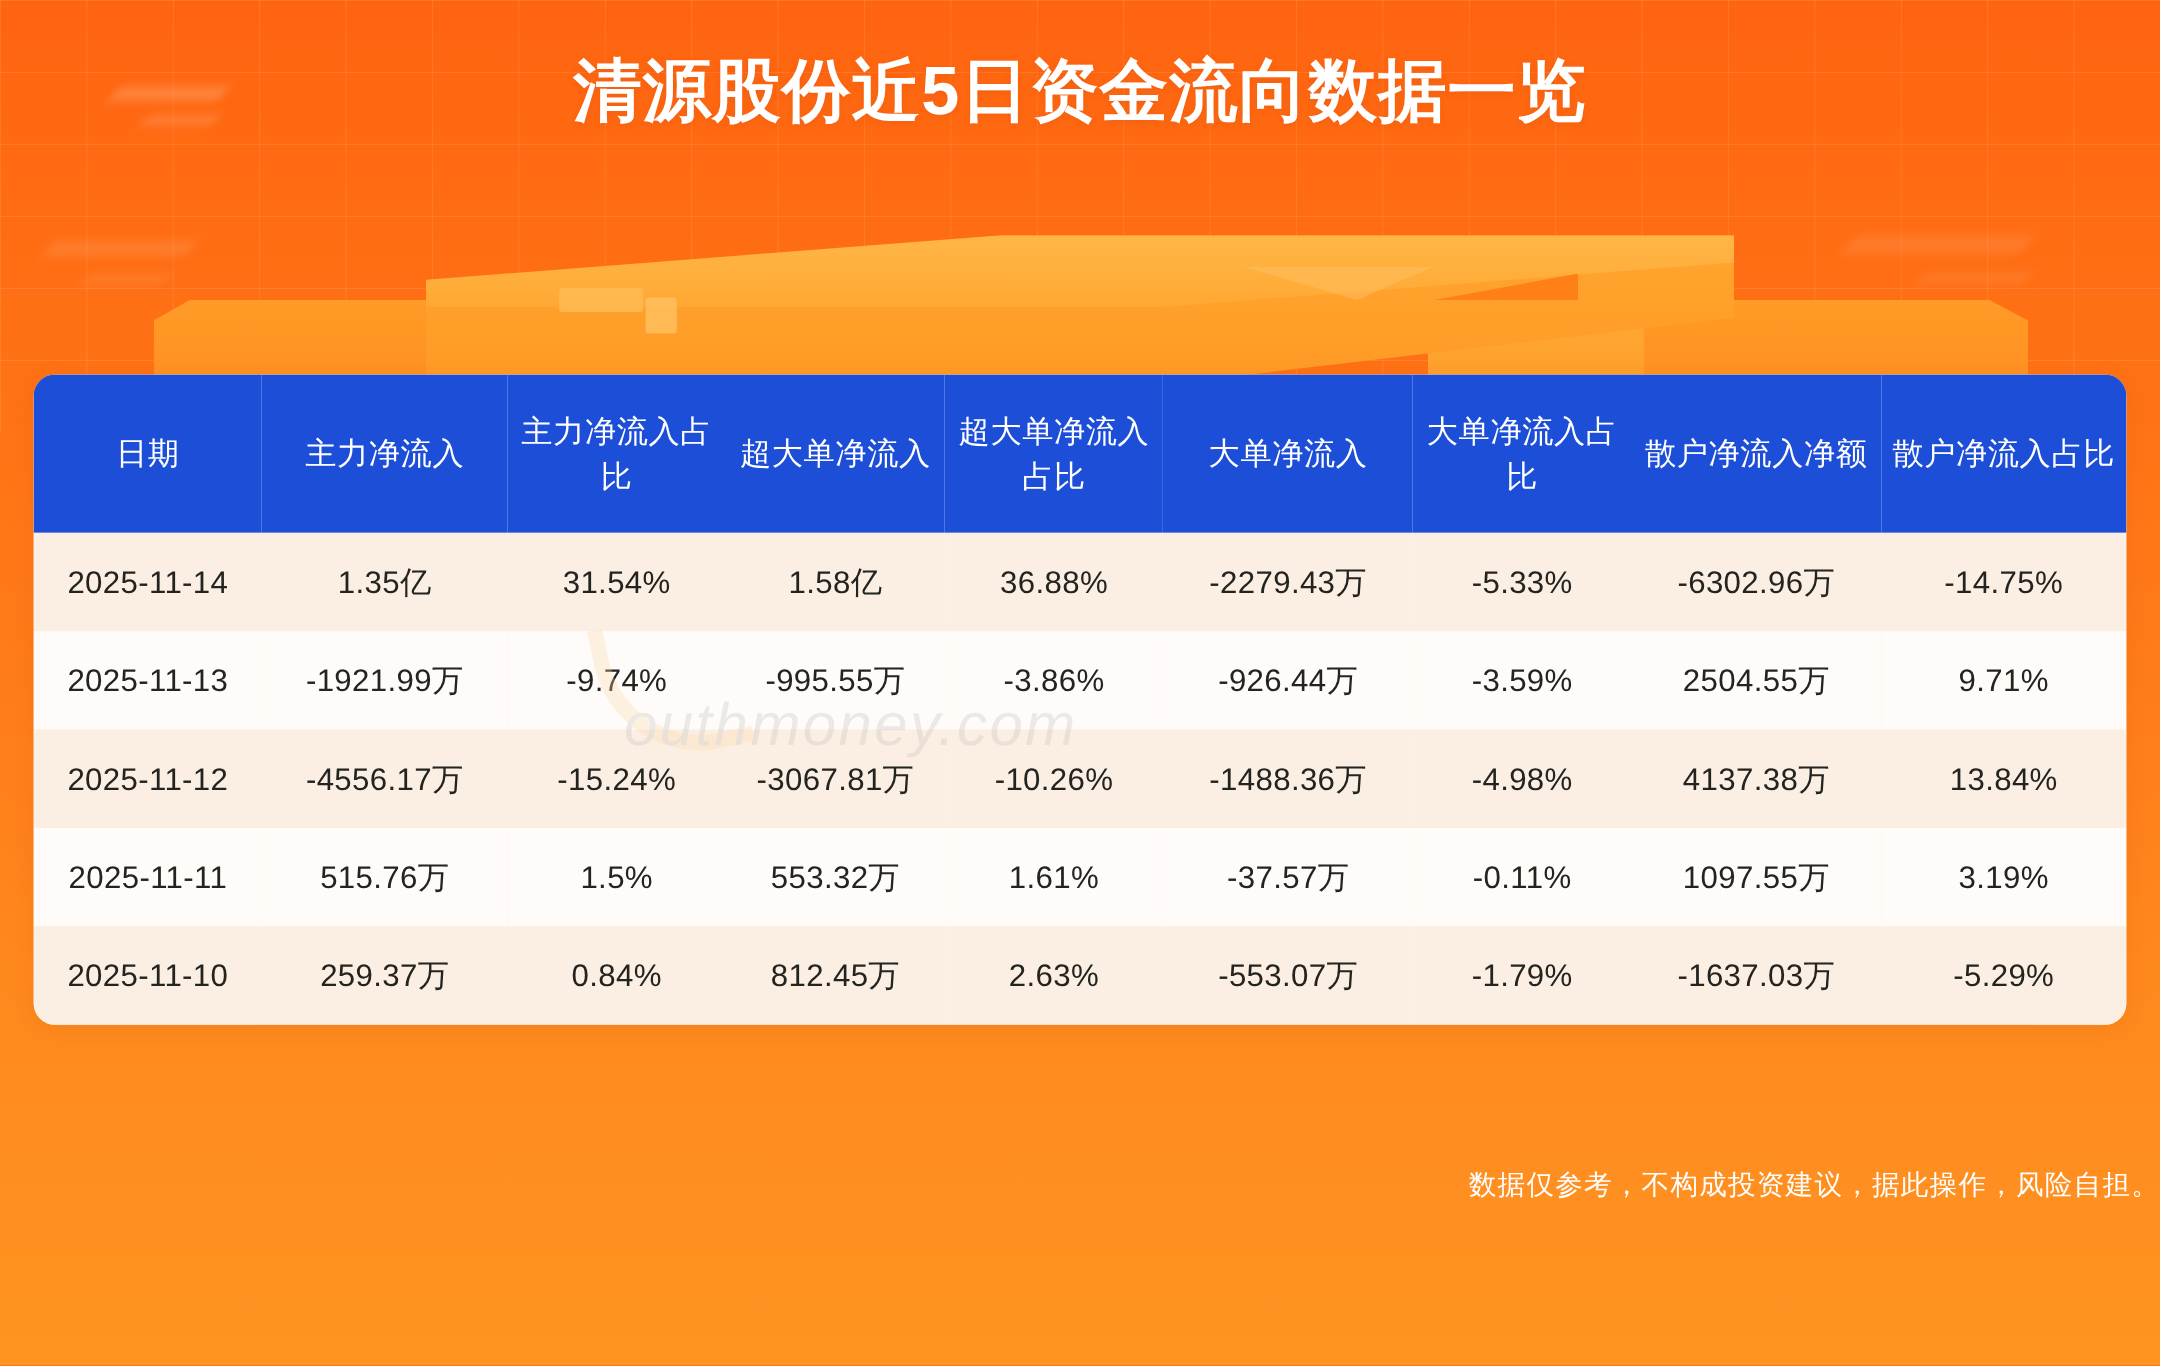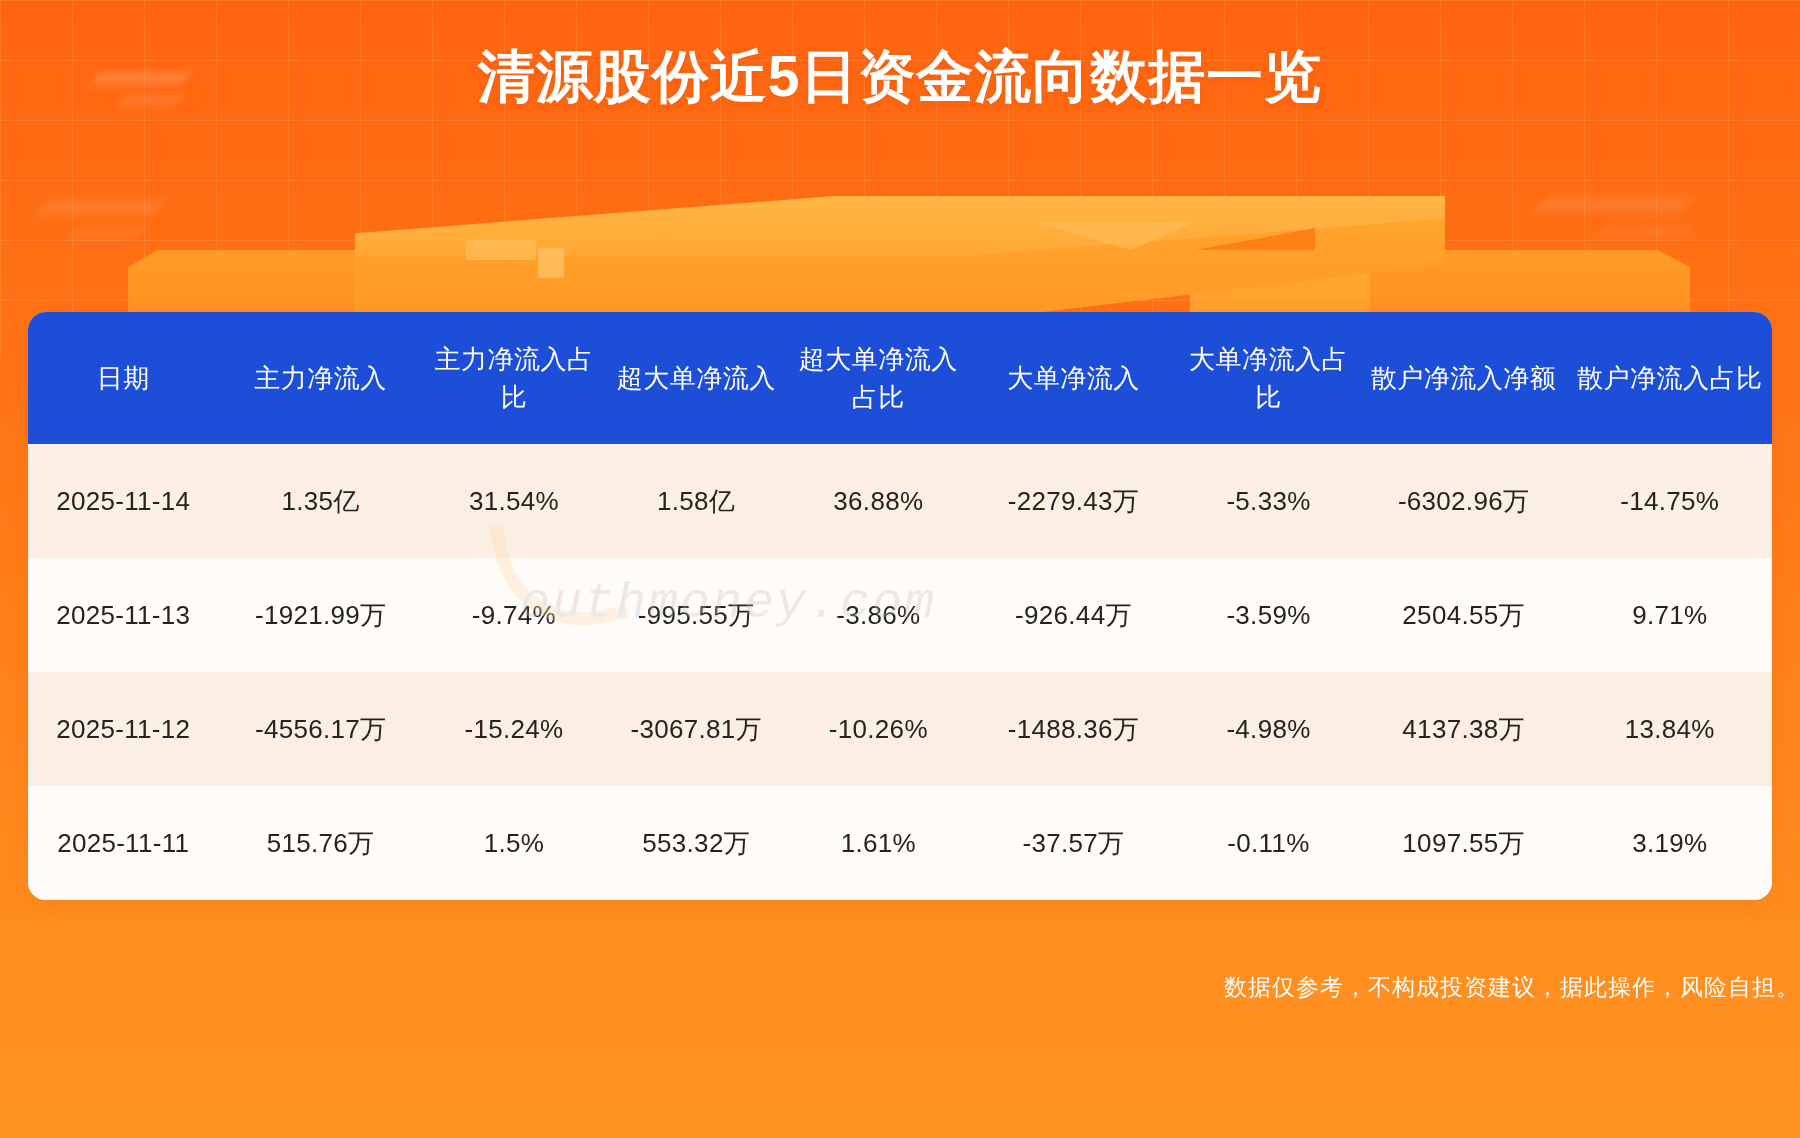--- a/index.html
+++ b/index.html
@@ -175,21 +175,21 @@
     text-align: center;
     vertical-align: middle;
     letter-spacing: 0.5px;
   }
 
   tbody td {
     font-size: 26px;
     color: #23241f;
     text-align: center;
     vertical-align: middle;
-    height: 114px;
+    height: 82px;
     padding: 4px 6px;
     letter-spacing: 0.3px;
   }
 
   tbody tr:nth-child(odd)  { background: #fbeee3; }
   tbody tr:nth-child(even) { background: #fefbf8; }
 
   
   col.c-date  { width: 163px; }
   col.c-v1    { width: 175px; }
@@ -217,21 +217,21 @@
     left: 130px; top: 0;
     font-size: 62px;
     font-weight: bold;
     color: #b9b9b9;
     letter-spacing: 12px;
     white-space: nowrap;
   }
   .wm-en {
     position: absolute;
     left: 20px; top: 70px;
-    font-family: Liberation Mono, monospace;
+    font-family: Liberation Sans, sans-serif;
     font-style: italic;
     font-size: 50px;
     color: #c2c2c2;
     letter-spacing: 2px;
     white-space: nowrap;
   }
   .wm-swoosh {
     position: absolute;
     left: 0px; top: 8px;
     width: 118px; height: 118px;
@@ -347,20 +347,31 @@
           <td>2025-11-11</td>
           <td>515.76万</td>
           <td>1.5%</td>
           <td>553.32万</td>
           <td>1.61%</td>
           <td>-37.57万</td>
           <td>-0.11%</td>
           <td>1097.55万</td>
           <td>3.19%</td>
         </tr>
+        <tr>
+          <td>2025-11-10</td>
+          <td>259.37万</td>
+          <td>0.84%</td>
+          <td>812.45万</td>
+          <td>2.63%</td>
+          <td>-553.07万</td>
+          <td>-1.79%</td>
+          <td>-1637.03万</td>
+          <td>-5.29%</td>
+        </tr>
       </tbody>
     </table>
   </div>
 
   <div class="watermark">
     <div class="wm-swoosh"></div>
     <div class="wm-en">outhmoney.com</div>
   </div>
 
   <div class="footer-note">数据仅参考，不构成投资建议，据此操作，风险自担。</div>

